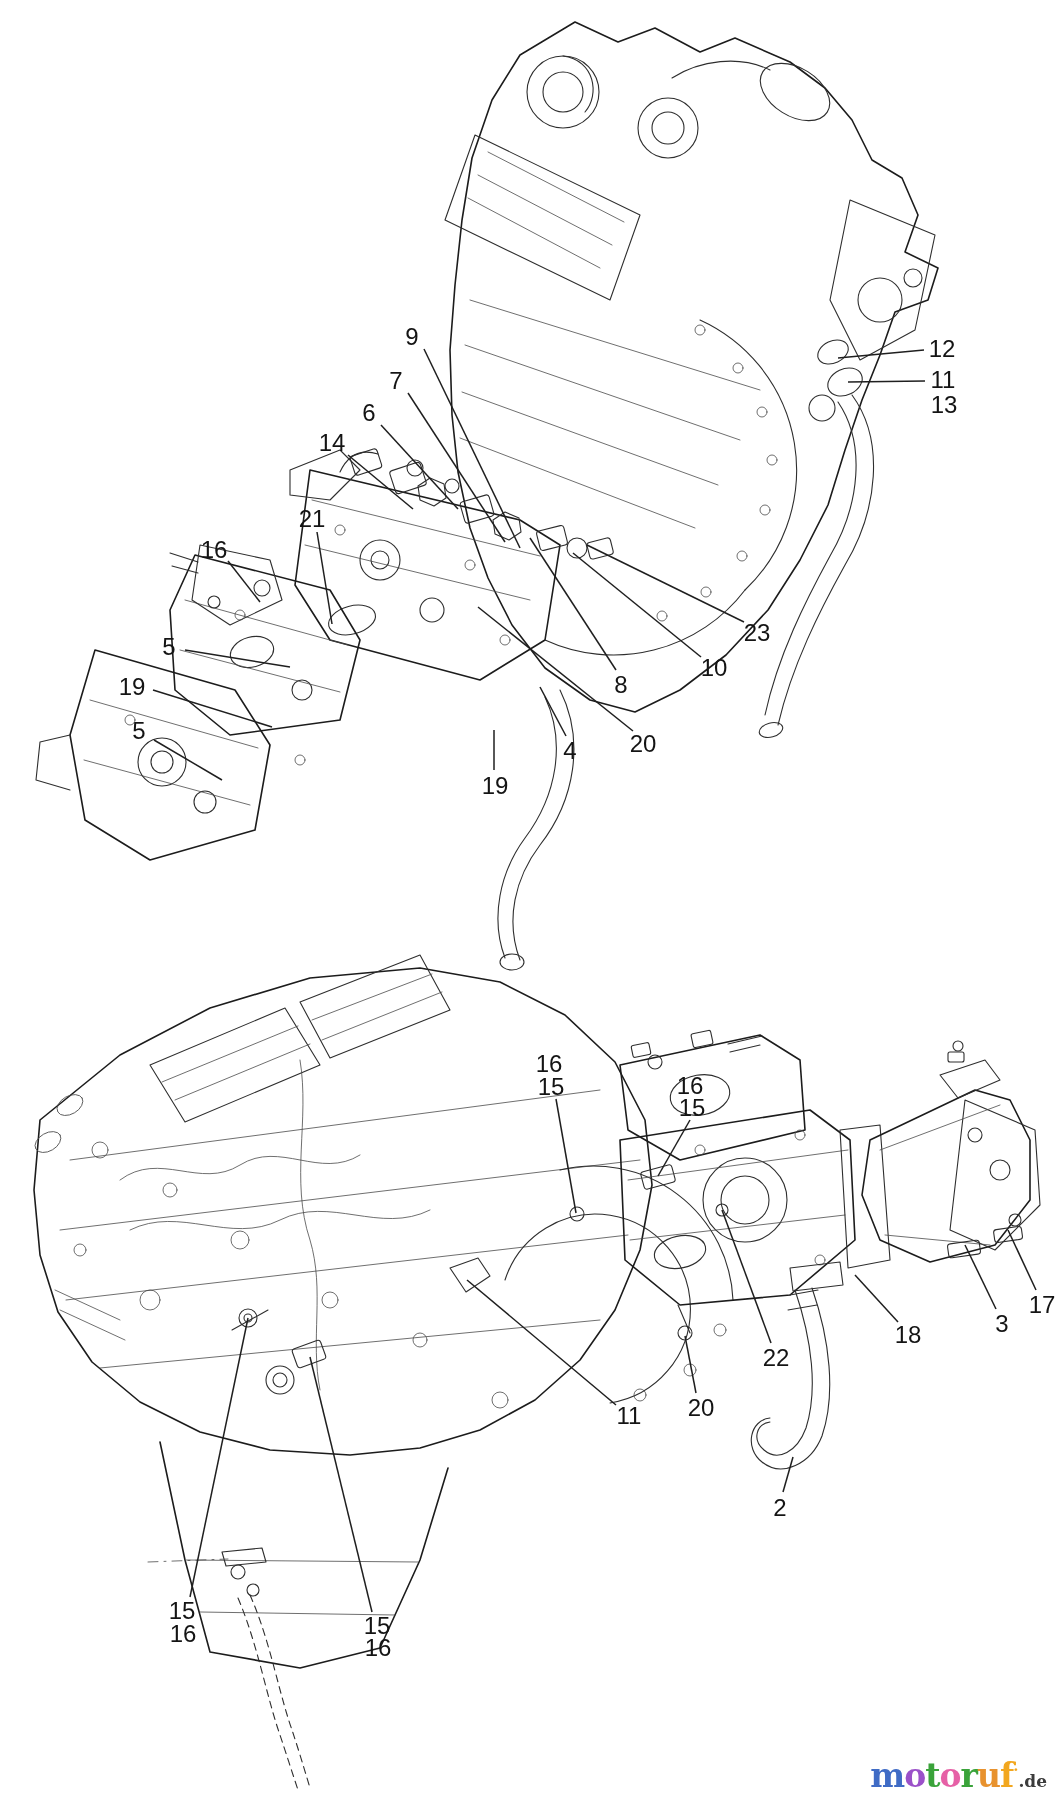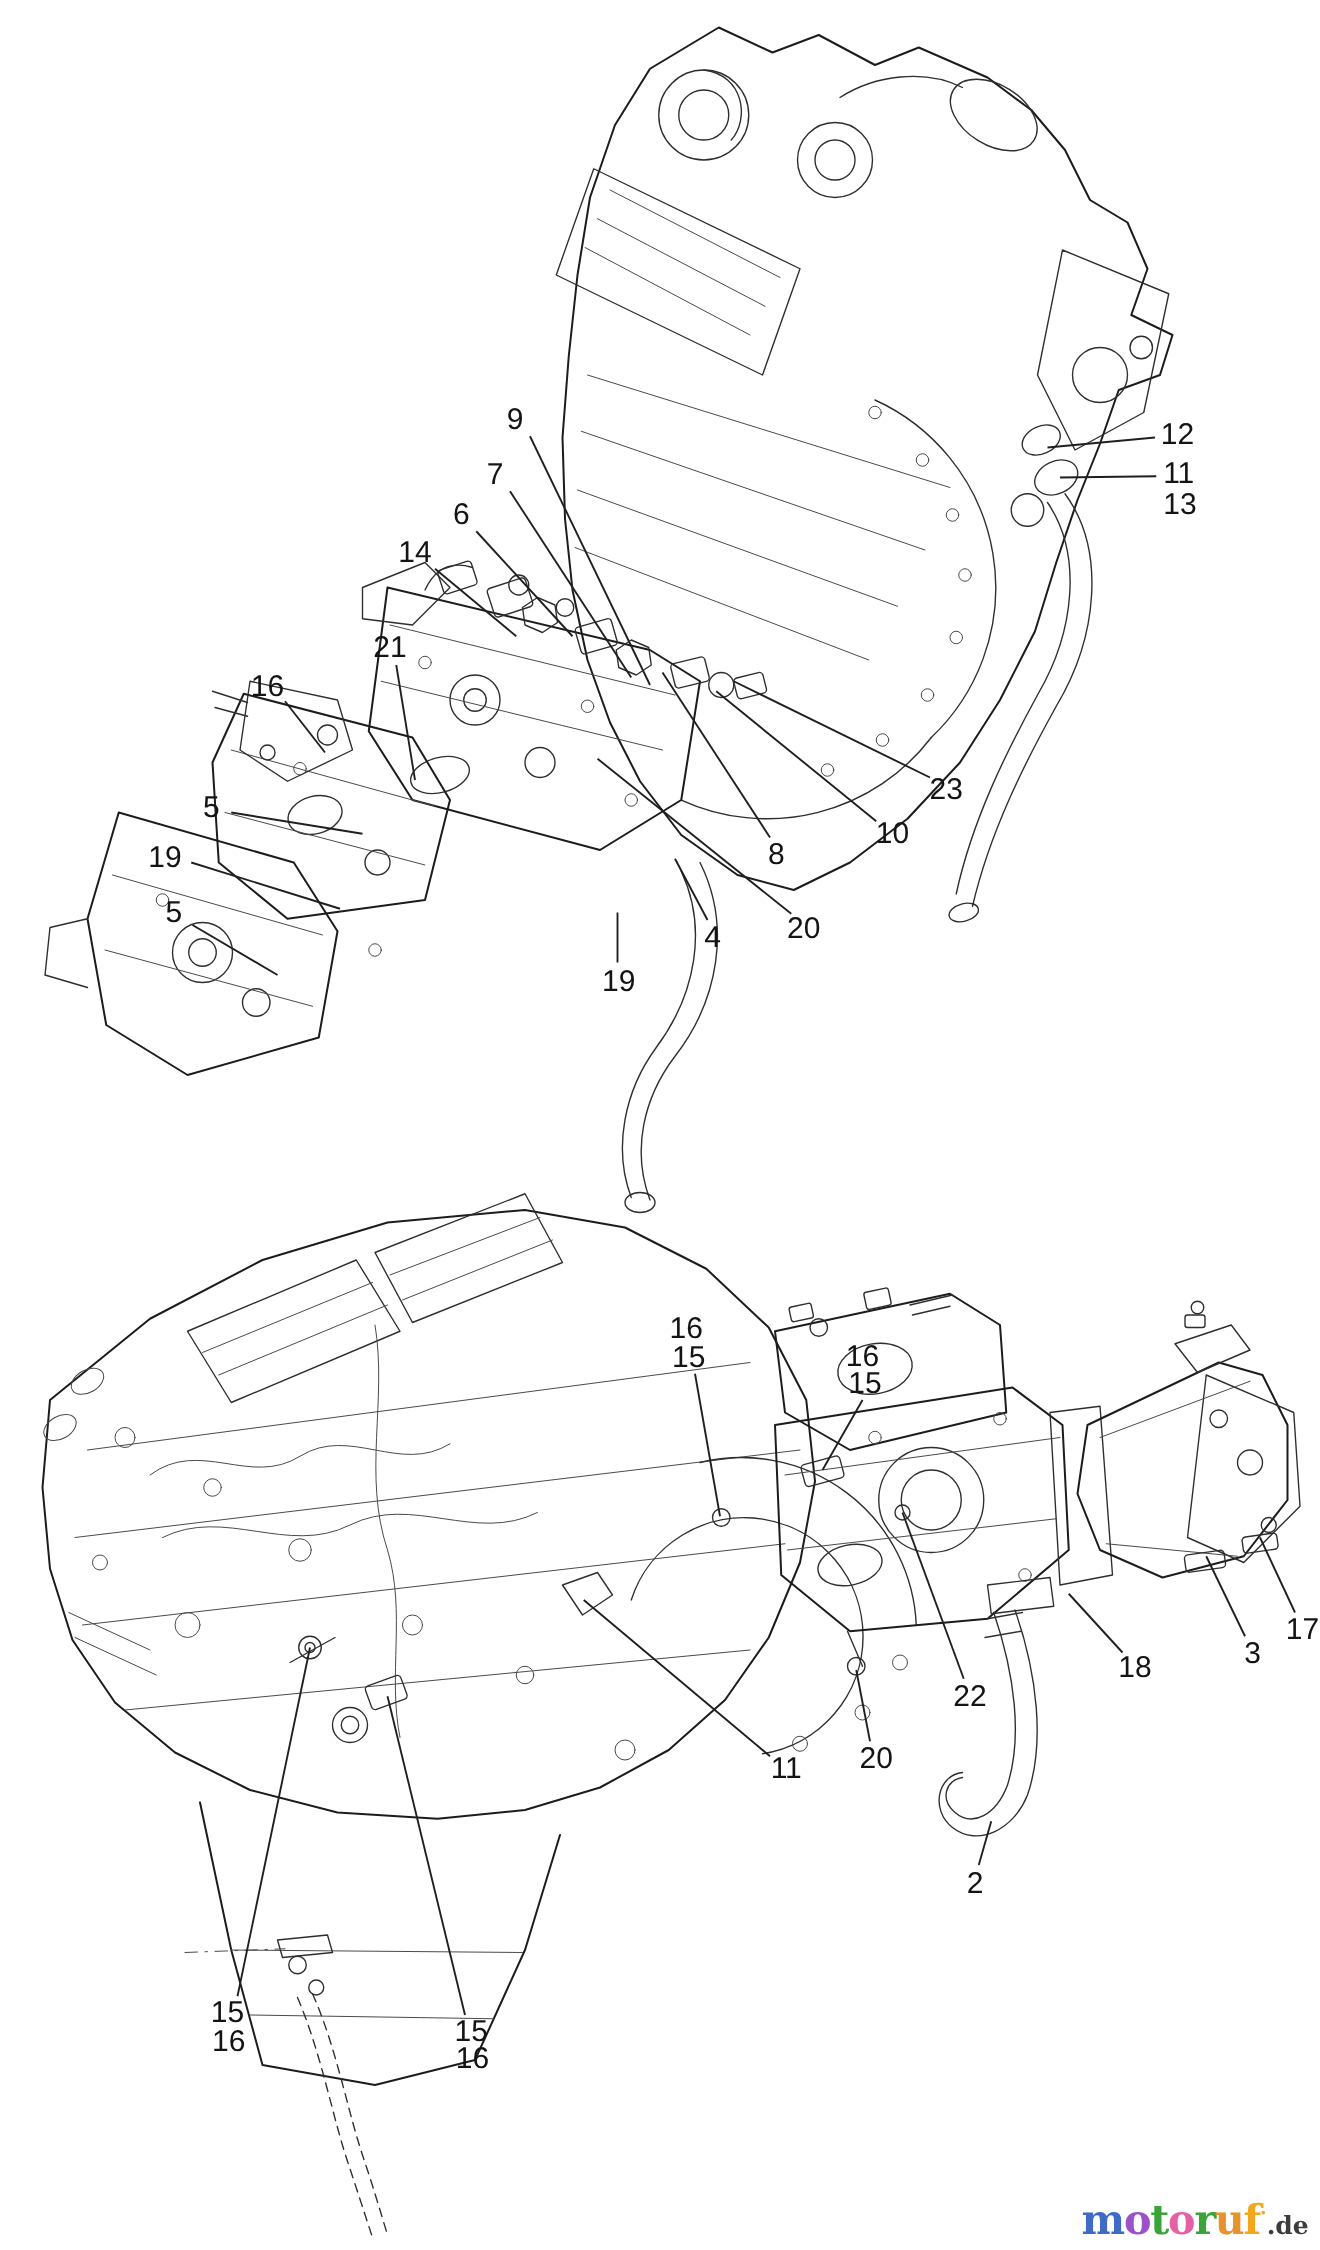--- a/index.html
+++ b/index.html
@@ -30,21 +30,21 @@
     letter-spacing:-1px;
     line-height:1;
     white-space:nowrap;
   }
   .logo .dot{
     font-size:15px;
     vertical-align:super;
     letter-spacing:0;
   }
   .logo .suffix{
-    font-size:20px;
+    font-size:17px;
     font-weight:bold;
     letter-spacing:0;
     margin-top:35px;
   }
 </style>
 </head>
 <body>
 
 <div class="page">
 

